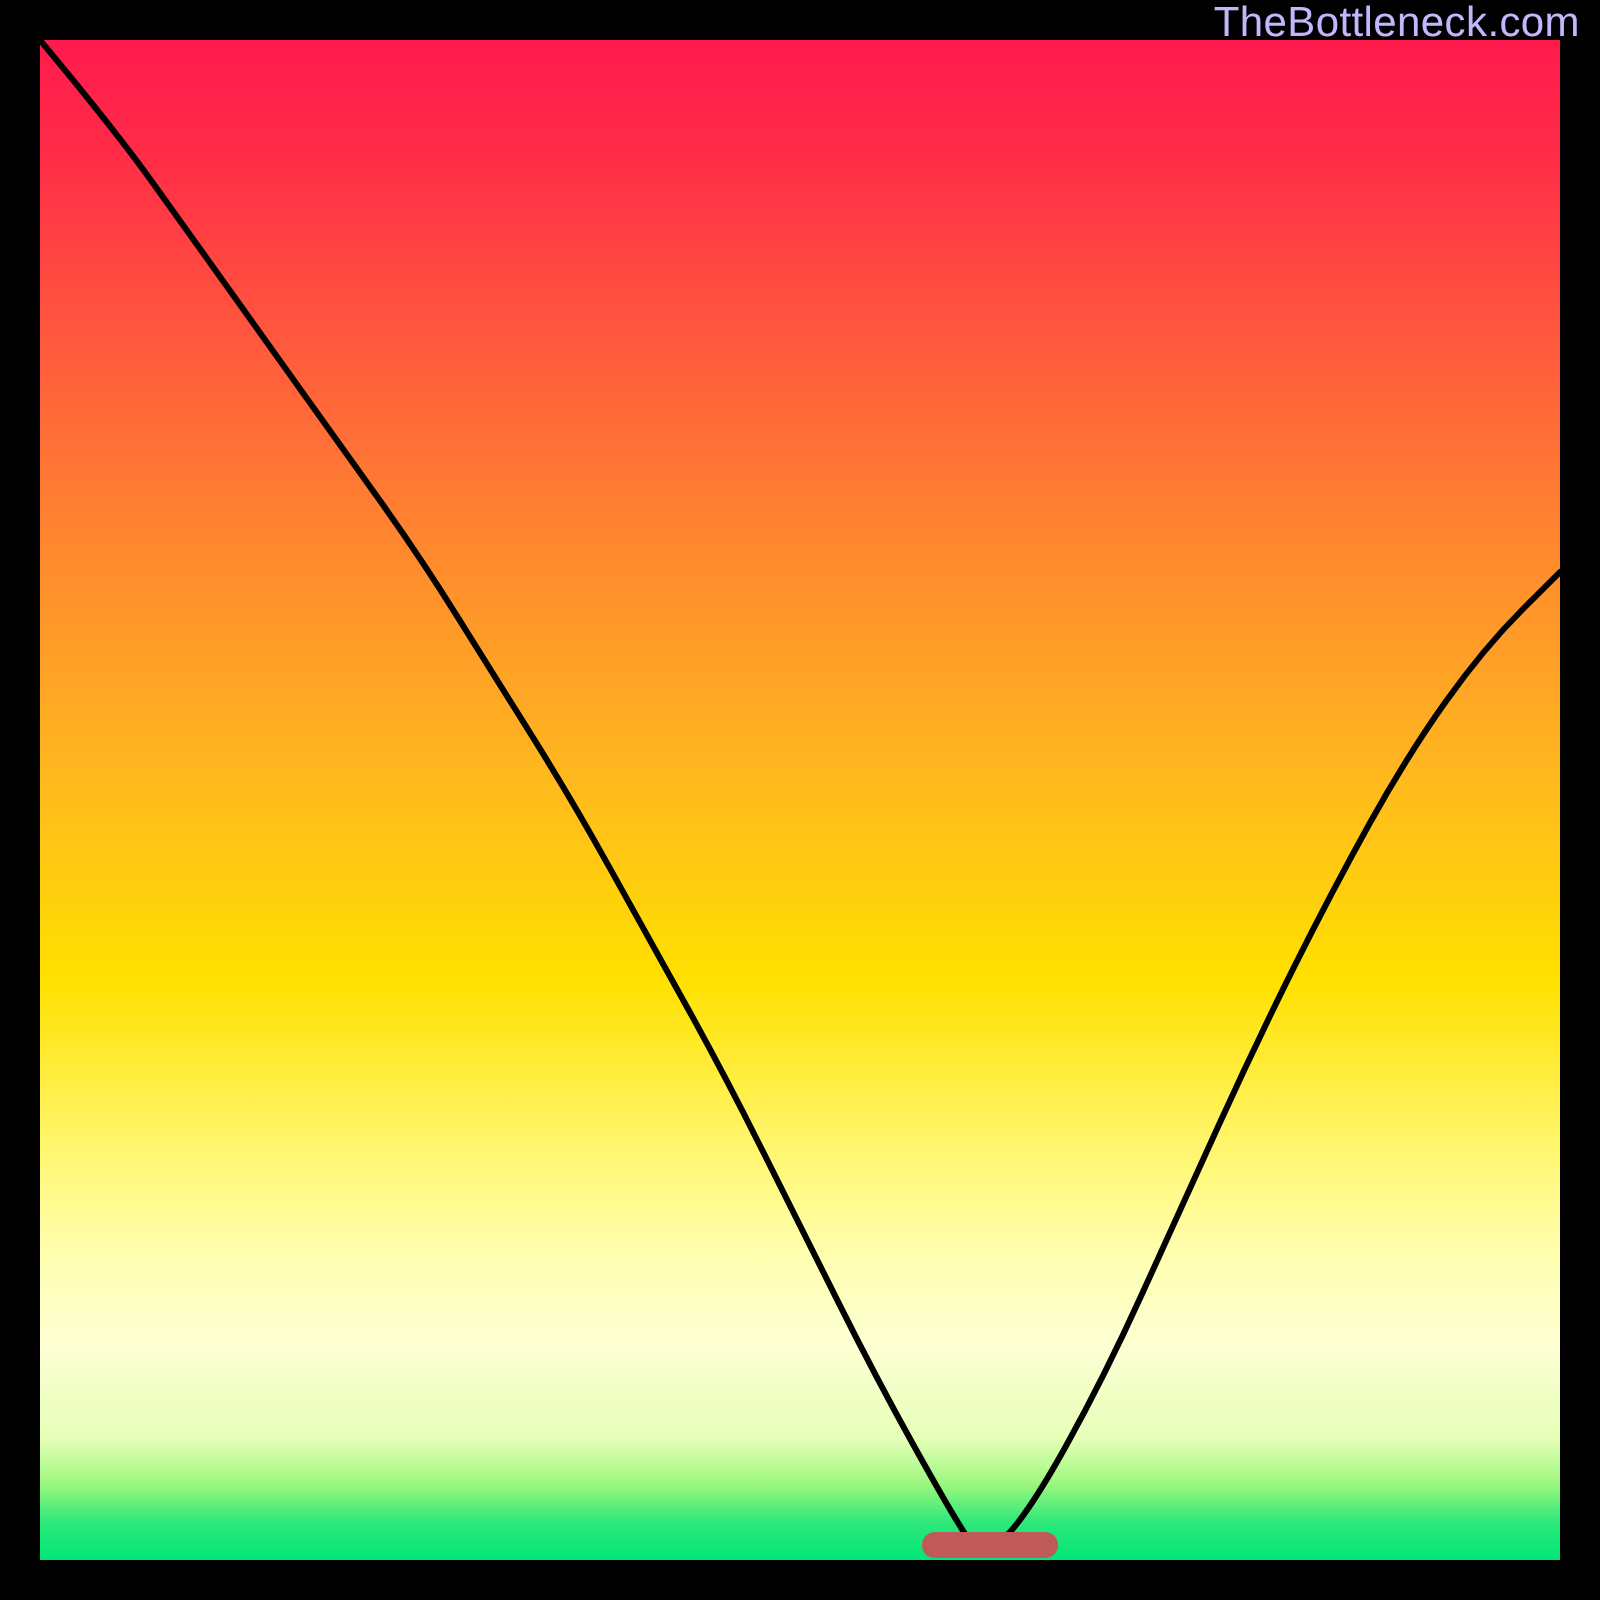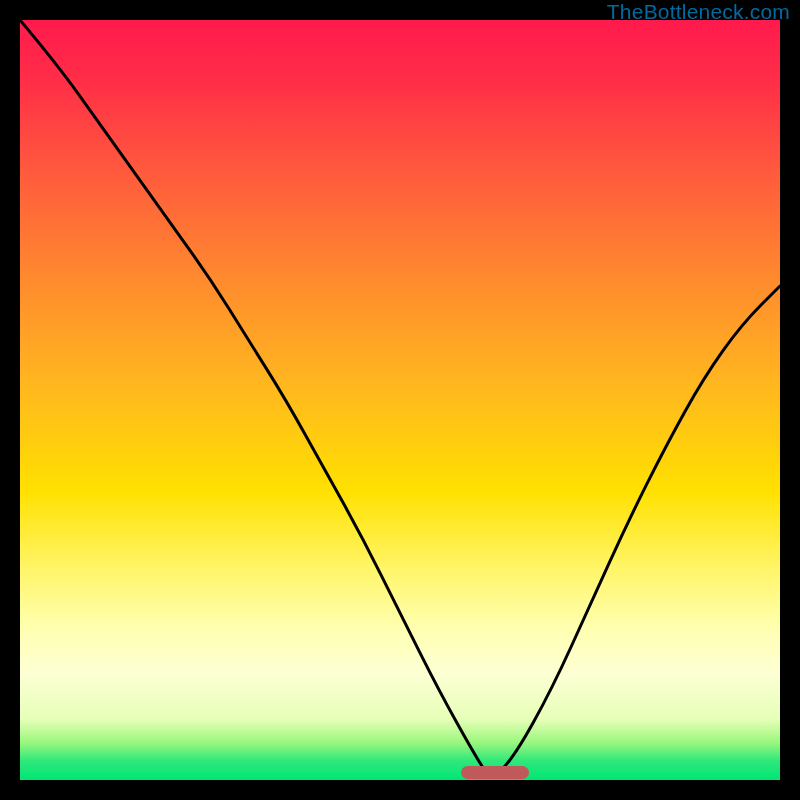--- a/index.html
+++ b/index.html
@@ -44,21 +44,21 @@
   .marker {
     position: absolute;
     background: #c05a5a;
     border-radius: 9px;
     height: 13px;
   }
   .watermark {
     position: absolute;
     top: 0px;
     right: 10px;
-    color: #0369a1;
+    color: #c4b5fd;
     font-size: 21px;
     font-weight: 500;
     letter-spacing: 0.2px;
     user-select: none;
   }
   svg.curve {
     position: absolute;
     left: 0;
     top: 0;
     width: 760px;

